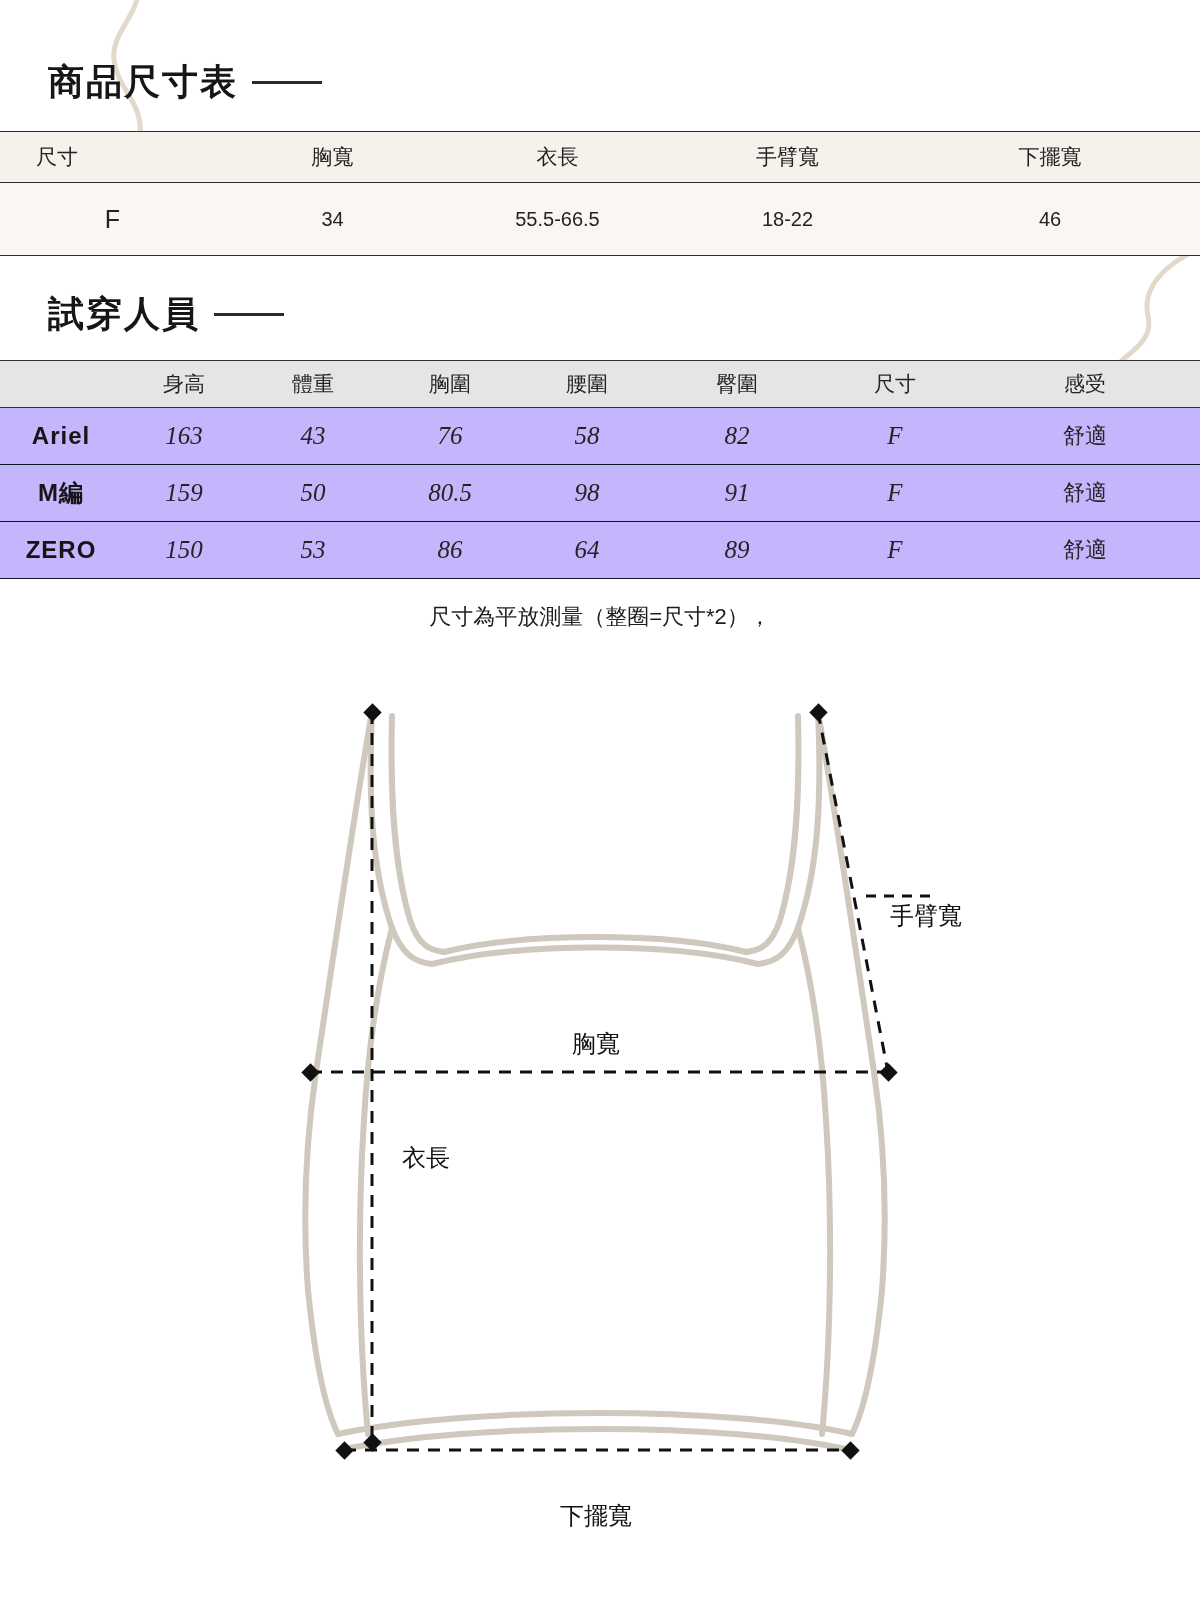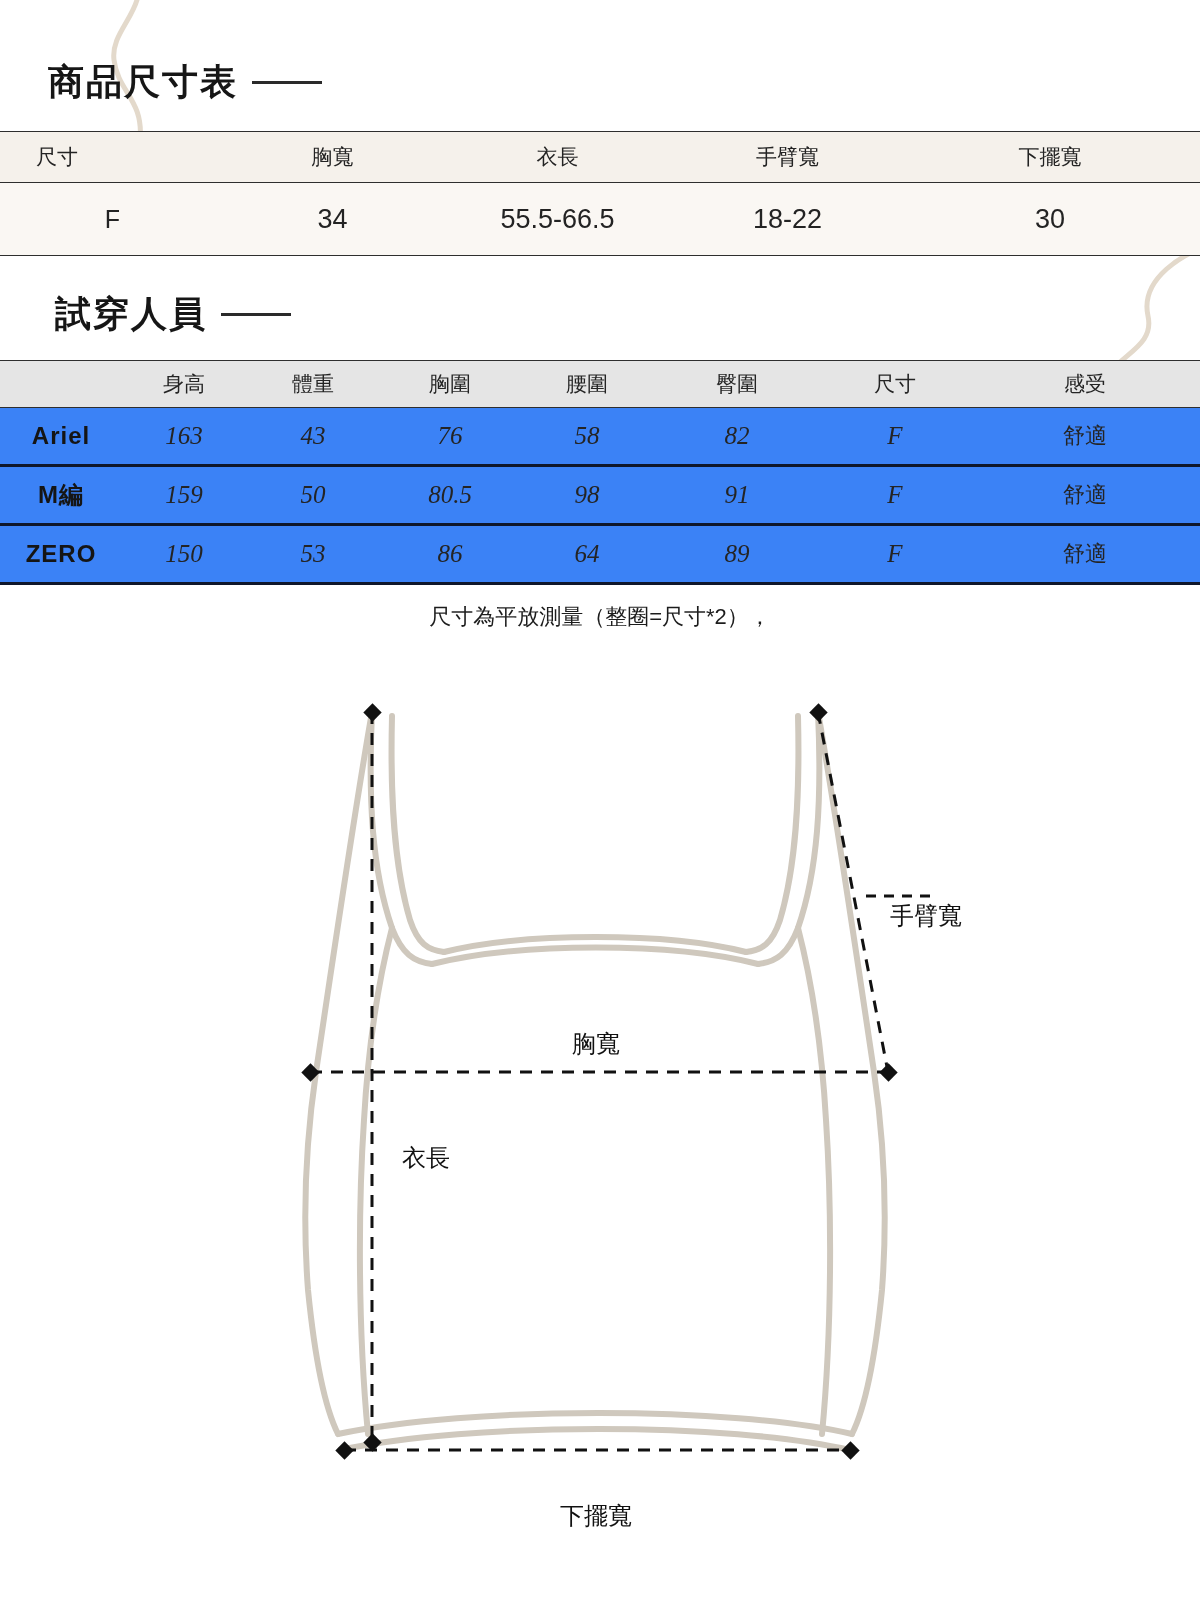--- a/index.html
+++ b/index.html
@@ -48,21 +48,21 @@
     background: #2a2a2a;
   }
 
   #head-size {
     position: absolute;
     left: 48px;
     top: 58px;
   }
   #head-model {
     position: absolute;
-    left: 55px;
+    left: 48px;
     top: 290px;
     justify-content: space-between;
   }
 
   
   table {
     border-collapse: collapse;
     width: 100%;
     table-layout: fixed;
   }
@@ -92,21 +92,21 @@
   #size-table thead th:first-child {
     text-align: left;
     padding-left: 36px;
   }
   #size-table tbody tr {
     background: #faf7f3;
     border-bottom: 1px solid #2e2e2e;
   }
   #size-table tbody td {
     height: 72px;
-    font-size: 27px;
+    font-size: 20px;
   }
   #size-table tbody td:first-child {
     font-size: 25px;
     text-align: center;
   }
 
   
   #model-table-wrap {
     position: absolute;
     left: 0;
@@ -121,22 +121,22 @@
     height: 46px;
     vertical-align: middle;
     color: #242424;
   }
   #model-table thead tr {
     background: #e5e5e5;
     border-top: 1px solid #2e2e2e;
     border-bottom: 1px solid #2e2e2e;
   }
   #model-table tbody tr {
-    background: #3b82f6;
-    border-bottom: 3px solid #0f172a;
+    background: #c4b5fd;
+    border-bottom: 1px solid #0f172a;
   }
   #model-table tbody tr td {
     height: 56px;
   }
   #model-table tbody td.name {
     font-weight: bold;
     font-size: 24px;
     letter-spacing: 1px;
     color: #151515;
   }
@@ -220,21 +220,21 @@
           <th>手臂寬</th>
           <th>下擺寬</th>
         </tr>
       </thead>
       <tbody>
         <tr>
           <td>F</td>
           <td>34</td>
           <td>55.5-66.5</td>
           <td>18-22</td>
-          <td>30</td>
+          <td>46</td>
         </tr>
       </tbody>
     </table>
   </div>
 
   <div class="section-head" id="head-model">
     <span class="title">試穿人員</span>
     <span class="rule"></span>
   </div>
 

